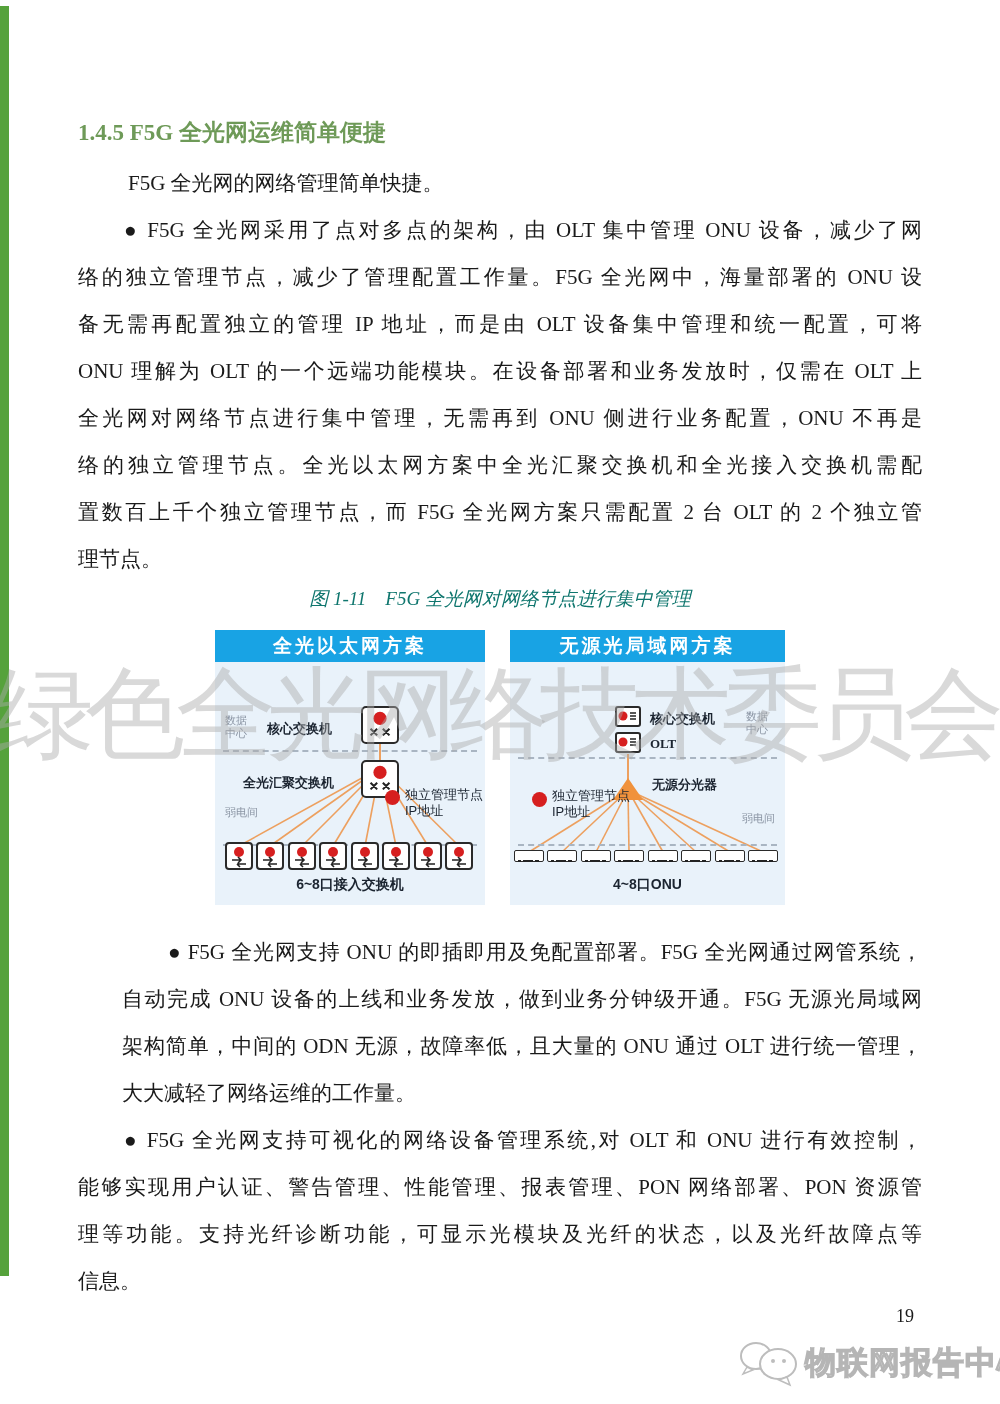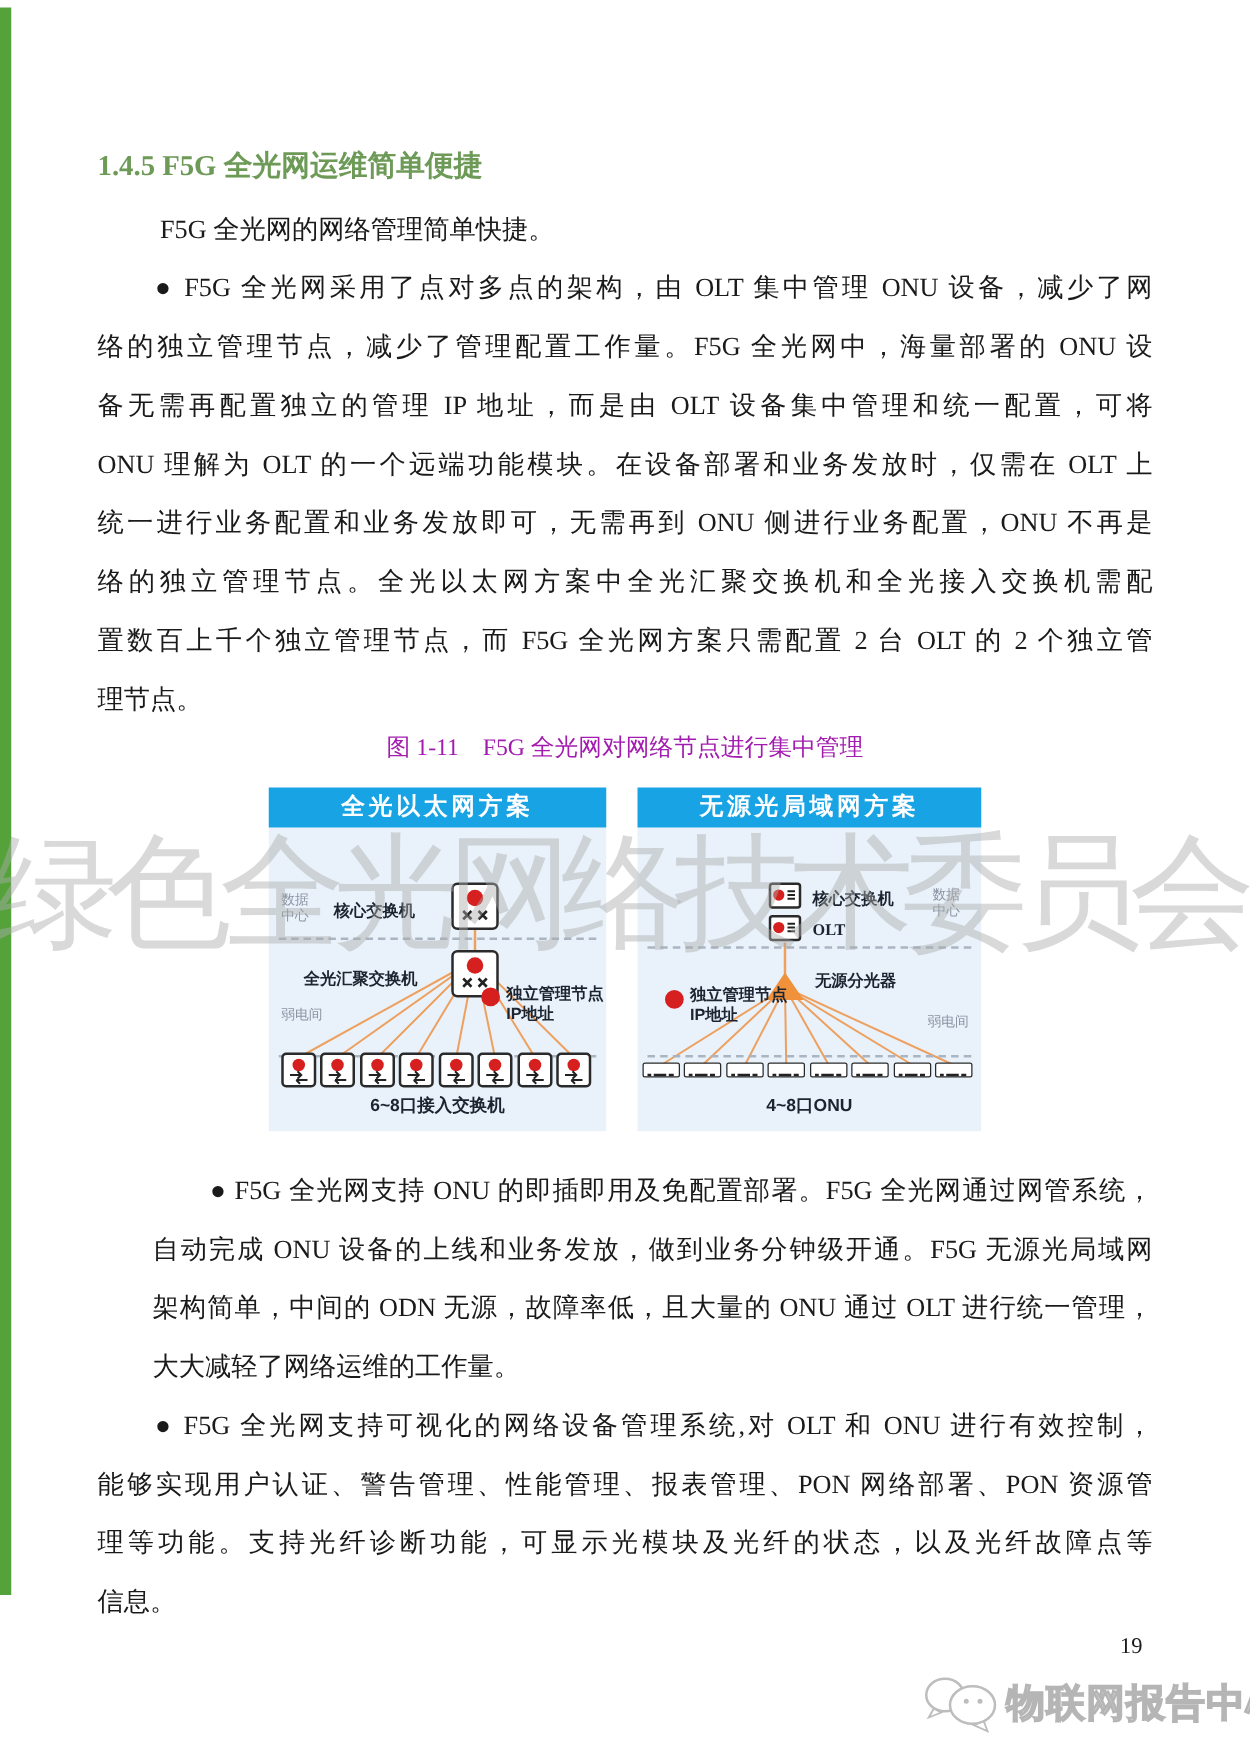--- a/index.html
+++ b/index.html
@@ -8,21 +8,21 @@
   .green-bar{position:absolute;left:0;top:6px;width:9px;height:1270px;background:#55a23b;}
 
   .content{position:absolute;left:78px;top:0;width:844px;}
   .heading{margin-top:116px;height:34px;line-height:34px;font-size:23px;font-weight:700;color:#6e9a58;}
   .intro{margin-top:10px;height:47px;line-height:47px;font-size:21px;text-indent:50px;}
   .para{font-size:21px;font-family:Liberation Serif, serif;}
   .para .ln{height:47px;line-height:47px;text-align:justify;text-align-last:justify;
             text-justify:inter-ideograph;white-space:normal;}
   .para .ln.first{padding-left:46px;}
   .para .ln.last{text-align-last:left;}
-  .caption{height:32px;line-height:32px;text-align:center;font-size:19px;color:#a21caf;}
+  .caption{height:32px;line-height:32px;text-align:center;font-size:19px;color:#0f766e;font-style:italic;}
 
   
   .figure{position:relative;margin-top:15px;margin-left:137px;width:570px;height:286px;}
   .panel{position:absolute;top:0;height:275px;}
   .panel.left{left:0;width:270px;}
   .panel.right{left:295px;width:275px;}
   .panel-header{position:absolute;left:0;top:0;width:100%;height:32px;background:#18a3e4;
         color:#ffffff;font-family:"Liberation Sans",sans-serif;font-weight:700;font-size:19px;
         letter-spacing:3px;text-align:center;line-height:32px;z-index:3;}
   .panel-body{position:absolute;left:0;top:32px;width:100%;height:243px;background:#e9f2fa;}
@@ -35,21 +35,21 @@
   .switch-big{position:absolute;width:38px;height:38px;background:#ffffff;border:2px solid #2a2a2a;
         border-radius:5px;z-index:2;box-sizing:border-box;}
   .switch-small{position:absolute;width:28px;height:28px;background:#ffffff;border:2px solid #2a2a2a;
         border-radius:4px;z-index:2;box-sizing:border-box;}
   .dev-small{position:absolute;width:26px;height:21px;background:#ffffff;border:2px solid #2a2a2a;
         border-radius:3px;z-index:2;box-sizing:border-box;}
   .onu{position:absolute;width:30px;height:12px;background:#ffffff;border:1.5px solid #2a2a2a;
         border-radius:2px;z-index:2;box-sizing:border-box;}
   .vline{position:absolute;width:2px;background:#eda05f;z-index:1;}
   .red-dot{position:absolute;width:15px;height:15px;border-radius:50%;background:#d61f1f;z-index:2;}
-  .legend-text{position:absolute;font-family:"Liberation Sans",sans-serif;font-weight:700;
+  .legend-text{position:absolute;font-family:"Liberation Sans",sans-serif;font-weight:400;
         font-size:13px;color:#1b2430;line-height:16px;z-index:2;}
   .splitter{position:absolute;width:0;height:0;border-left:15px solid transparent;
         border-right:15px solid transparent;border-bottom:22px solid #f0923c;z-index:2;}
   .bottom-label{position:absolute;left:0;width:100%;text-align:center;
         font-family:"Liberation Sans",sans-serif;font-weight:700;font-size:14px;color:#1b2430;z-index:2;}
 
   .watermark{position:absolute;left:-6px;top:648px;width:1012px;font-family:"Liberation Sans",sans-serif;
         font-size:100px;color:rgba(170,170,170,0.45);white-space:nowrap;letter-spacing:-9px;
         z-index:6;pointer-events:none;}
 
@@ -67,21 +67,21 @@
 
   <div class="content">
     <div class="heading">1.4.5 F5G 全光网运维简单便捷</div>
     <div class="intro">F5G 全光网的网络管理简单快捷。</div>
 
     <div class="para">
       <div class="ln first">● F5G 全光网采用了点对多点的架构，由 OLT 集中管理 ONU 设备，减少了网</div>
       <div class="ln">络的独立管理节点，减少了管理配置工作量。F5G 全光网中，海量部署的 ONU 设</div>
       <div class="ln">备无需再配置独立的管理 IP 地址，而是由 OLT 设备集中管理和统一配置，可将</div>
       <div class="ln">ONU 理解为 OLT 的一个远端功能模块。在设备部署和业务发放时，仅需在 OLT 上</div>
-      <div class="ln">统一进行业务配置和业务发放即可，无需再到 ONU 侧进行业务配置，ONU 不再是</div>
+      <div class="ln">全光网对网络节点进行集中管理，无需再到 ONU 侧进行业务配置，ONU 不再是</div>
       <div class="ln">络的独立管理节点。全光以太网方案中全光汇聚交换机和全光接入交换机需配</div>
       <div class="ln">置数百上千个独立管理节点，而 F5G 全光网方案只需配置 2 台 OLT 的 2 个独立管</div>
       <div class="ln last">理节点。</div>
     </div>
 
     <div class="caption">图 1-11　F5G 全光网对网络节点进行集中管理</div>
 
     <div class="figure">
 
       <div class="panel left">

